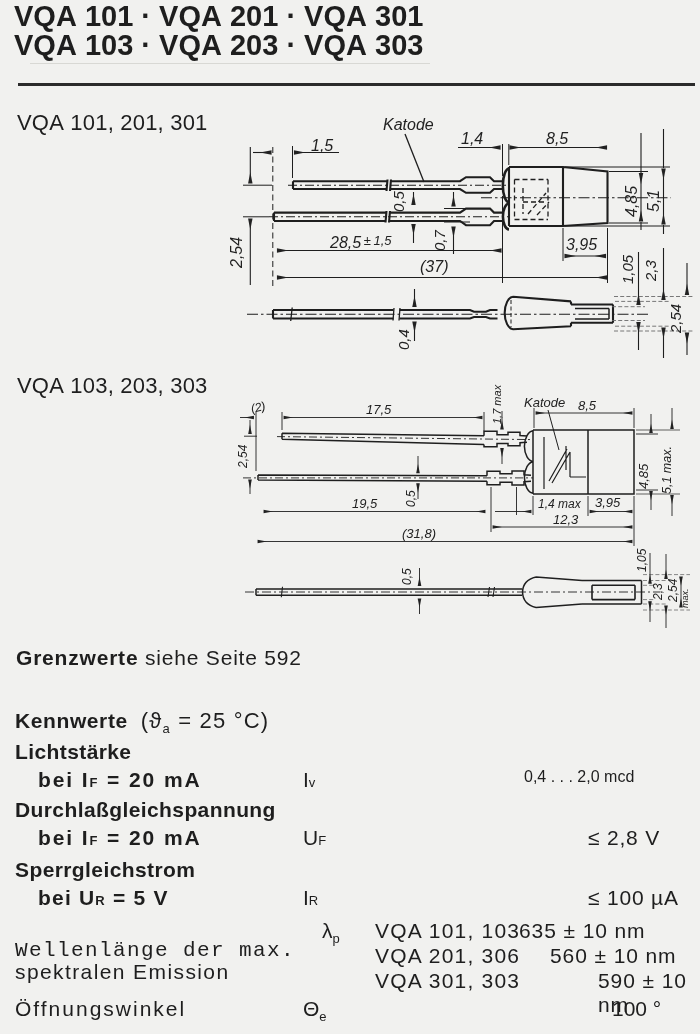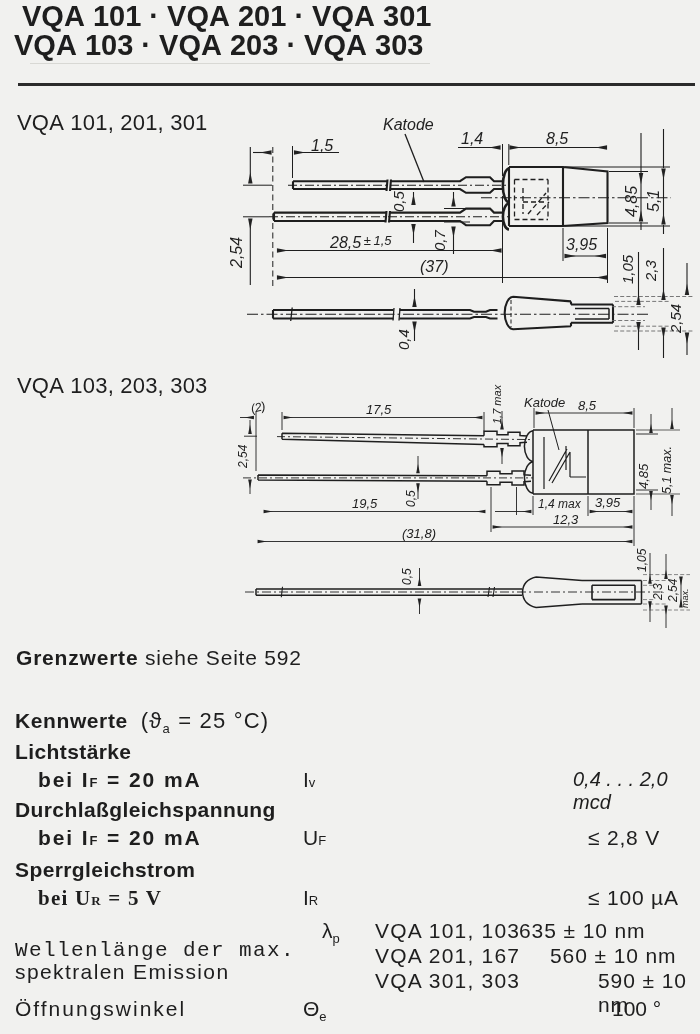--- a/index.html
+++ b/index.html
@@ -5,21 +5,21 @@
 html,body{margin:0;padding:0;}
 body{width:700px;height:1034px;background:#f1f1ef;font-family:"Liberation Sans",sans-serif;color:#1e1e1e;position:relative;overflow:hidden;}
 .abs{position:absolute;}
 .b{font-weight:bold;}
 svg text{font-family:"Liberation Sans",sans-serif;fill:#222;}
 .dim{font-style:italic;}
 </style>
 </head>
 <body>
 
-<div class="abs b" style="left:14px;top:0px;font-size:29px;margin-left:8px;">VQA&nbsp;101&nbsp;·&nbsp;VQA&nbsp;201&nbsp;·&nbsp;VQA&nbsp;301</div>
+<div class="abs b" style="left:14px;top:0px;font-size:29px;">VQA&nbsp;101&nbsp;·&nbsp;VQA&nbsp;201&nbsp;·&nbsp;VQA&nbsp;301</div>
 
 <div class="abs b" style="left:14px;top:29px;font-size:29px;">VQA&nbsp;103&nbsp;·&nbsp;VQA&nbsp;203&nbsp;·&nbsp;VQA&nbsp;303</div>
 
 <div class="abs" style="left:18px;top:83px;width:677px;height:3px;background:#2b2b2b;"></div>
 
 <div class="abs" style="left:30px;top:63px;width:400px;height:1px;background:#d8d8d4;"></div>
 
 <div class="abs" style="left:17px;top:110px;font-size:22px;letter-spacing:0.2px;">VQA&nbsp;101,&nbsp;201,&nbsp;301</div>
 
 <div class="abs" style="left:17px;top:373px;font-size:22px;letter-spacing:0.2px;">VQA&nbsp;103,&nbsp;203,&nbsp;303</div>
@@ -255,41 +255,41 @@
 </svg>
 
 <div class="abs" style="left:16px;top:646px;font-size:21px;letter-spacing:0.8px;"><span class="b">Grenzwerte</span> siehe Seite 592</div>
 
 <div class="abs" style="left:15px;top:708px;font-size:21px;letter-spacing:0.6px;"><span class="b">Kennwerte</span>&nbsp;&nbsp;<span style="font-size:22px;letter-spacing:1.2px;">(ϑ<sub style="font-size:13px;">a</sub>&nbsp;=&nbsp;25&nbsp;°C)</span></div>
 
 <div class="abs b" style="left:15px;top:740px;font-size:21px;letter-spacing:0.4px;">Lichtstärke</div>
 
 <div class="abs b" style="left:38px;top:768px;font-size:21px;letter-spacing:1.9px;">bei I<span style="font-size:13px;">F</span> = 20 mA</div>
 <div class="abs" style="left:303px;top:768px;font-size:21px;">I<span style="font-size:13px;">v</span></div>
-<div class="abs" style="left:573px;top:768px;font-size:20px;font-style:italic;">0,4 . . . 2,0 mcd</div>
+<div class="abs" style="left:524px;top:768px;font-size:16px;">0,4 . . . 2,0 mcd</div>
 
 <div class="abs b" style="left:15px;top:798px;font-size:21px;letter-spacing:0.4px;">Durchlaßgleichspannung</div>
 
 <div class="abs b" style="left:38px;top:826px;font-size:21px;letter-spacing:1.9px;">bei I<span style="font-size:13px;">F</span> = 20 mA</div>
 <div class="abs" style="left:303px;top:826px;font-size:21px;">U<span style="font-size:13px;">F</span></div>
 <div class="abs" style="left:588px;top:826px;font-size:21px;letter-spacing:0.8px;">≤ 2,8 V</div>
 
 <div class="abs b" style="left:15px;top:858px;font-size:21px;letter-spacing:0.4px;">Sperrgleichstrom</div>
 
-<div class="abs b" style="left:38px;top:886px;font-size:21px;letter-spacing:1.2px;font-family:Liberation Serif, serif;">bei U<span style="font-size:13px;">R</span> = 5 V</div>
+<div class="abs b" style="left:38px;top:886px;font-size:21px;letter-spacing:1.2px;">bei U<span style="font-size:13px;">R</span> = 5 V</div>
 <div class="abs" style="left:303px;top:886px;font-size:21px;">I<span style="font-size:13px;">R</span></div>
 <div class="abs" style="left:588px;top:886px;font-size:21px;letter-spacing:0.8px;">≤ 100 µA</div>
 
 <div class="abs" style="left:15px;top:939px;font-size:21px;letter-spacing:1.4px;font-family:Liberation Mono, monospace;">Wellenlänge der max.</div>
 <div class="abs" style="left:302px;top:919px;font-size:21px;margin-left:20px;">λ<sub style="font-size:13px;">p</sub></div>
 <div class="abs" style="left:375px;top:919px;font-size:21px;letter-spacing:1.2px;">VQA 101, 103</div>
 <div class="abs" style="left:519px;top:919px;font-size:21px;letter-spacing:0.9px;">635 ± 10 nm</div>
 
 <div class="abs" style="left:15px;top:944px;font-size:21px;letter-spacing:1.4px;margin-top:16px;">spektralen Emission</div>
-<div class="abs" style="left:375px;top:944px;font-size:21px;letter-spacing:1.2px;">VQA 201, 167</div>
+<div class="abs" style="left:375px;top:944px;font-size:21px;letter-spacing:1.2px;">VQA 201, 306</div>
 <div class="abs" style="left:550px;top:944px;font-size:21px;letter-spacing:0.9px;text-align:center;">560 ± 10 nm</div>
 
 <div class="abs" style="left:375px;top:969px;font-size:21px;letter-spacing:1.2px;">VQA 301, 303</div>
 <div class="abs" style="left:550px;top:969px;font-size:21px;letter-spacing:0.9px;margin-left:48px;">590 ± 10 nm</div>
 
 <div class="abs" style="left:15px;top:997px;font-size:21px;letter-spacing:2px;">Öffnungswinkel</div>
 <div class="abs" style="left:303px;top:997px;font-size:21px;">Θ<sub style="font-size:13px;">e</sub></div>
 <div class="abs" style="left:612px;top:997px;font-size:21px;">100 °</div>
 
 </body></html>

